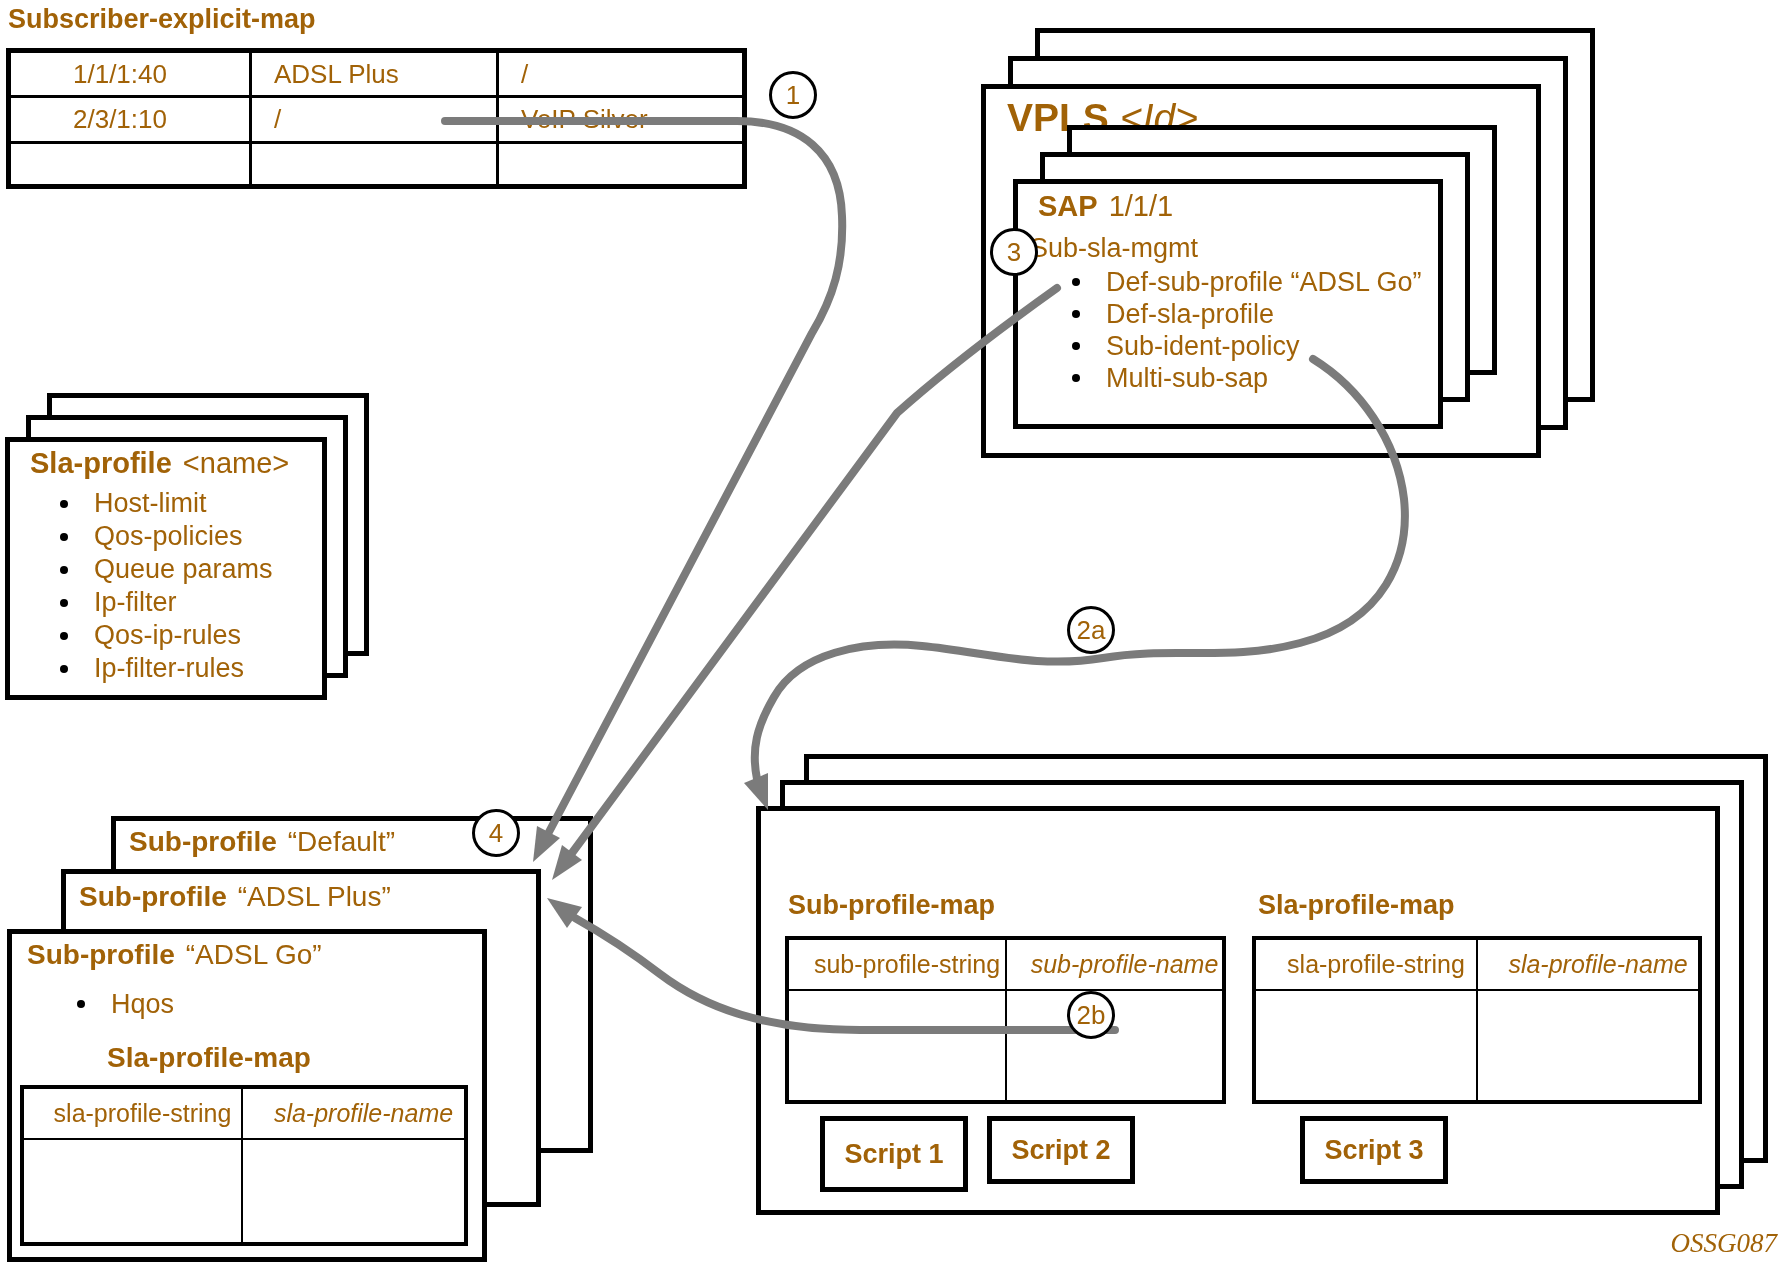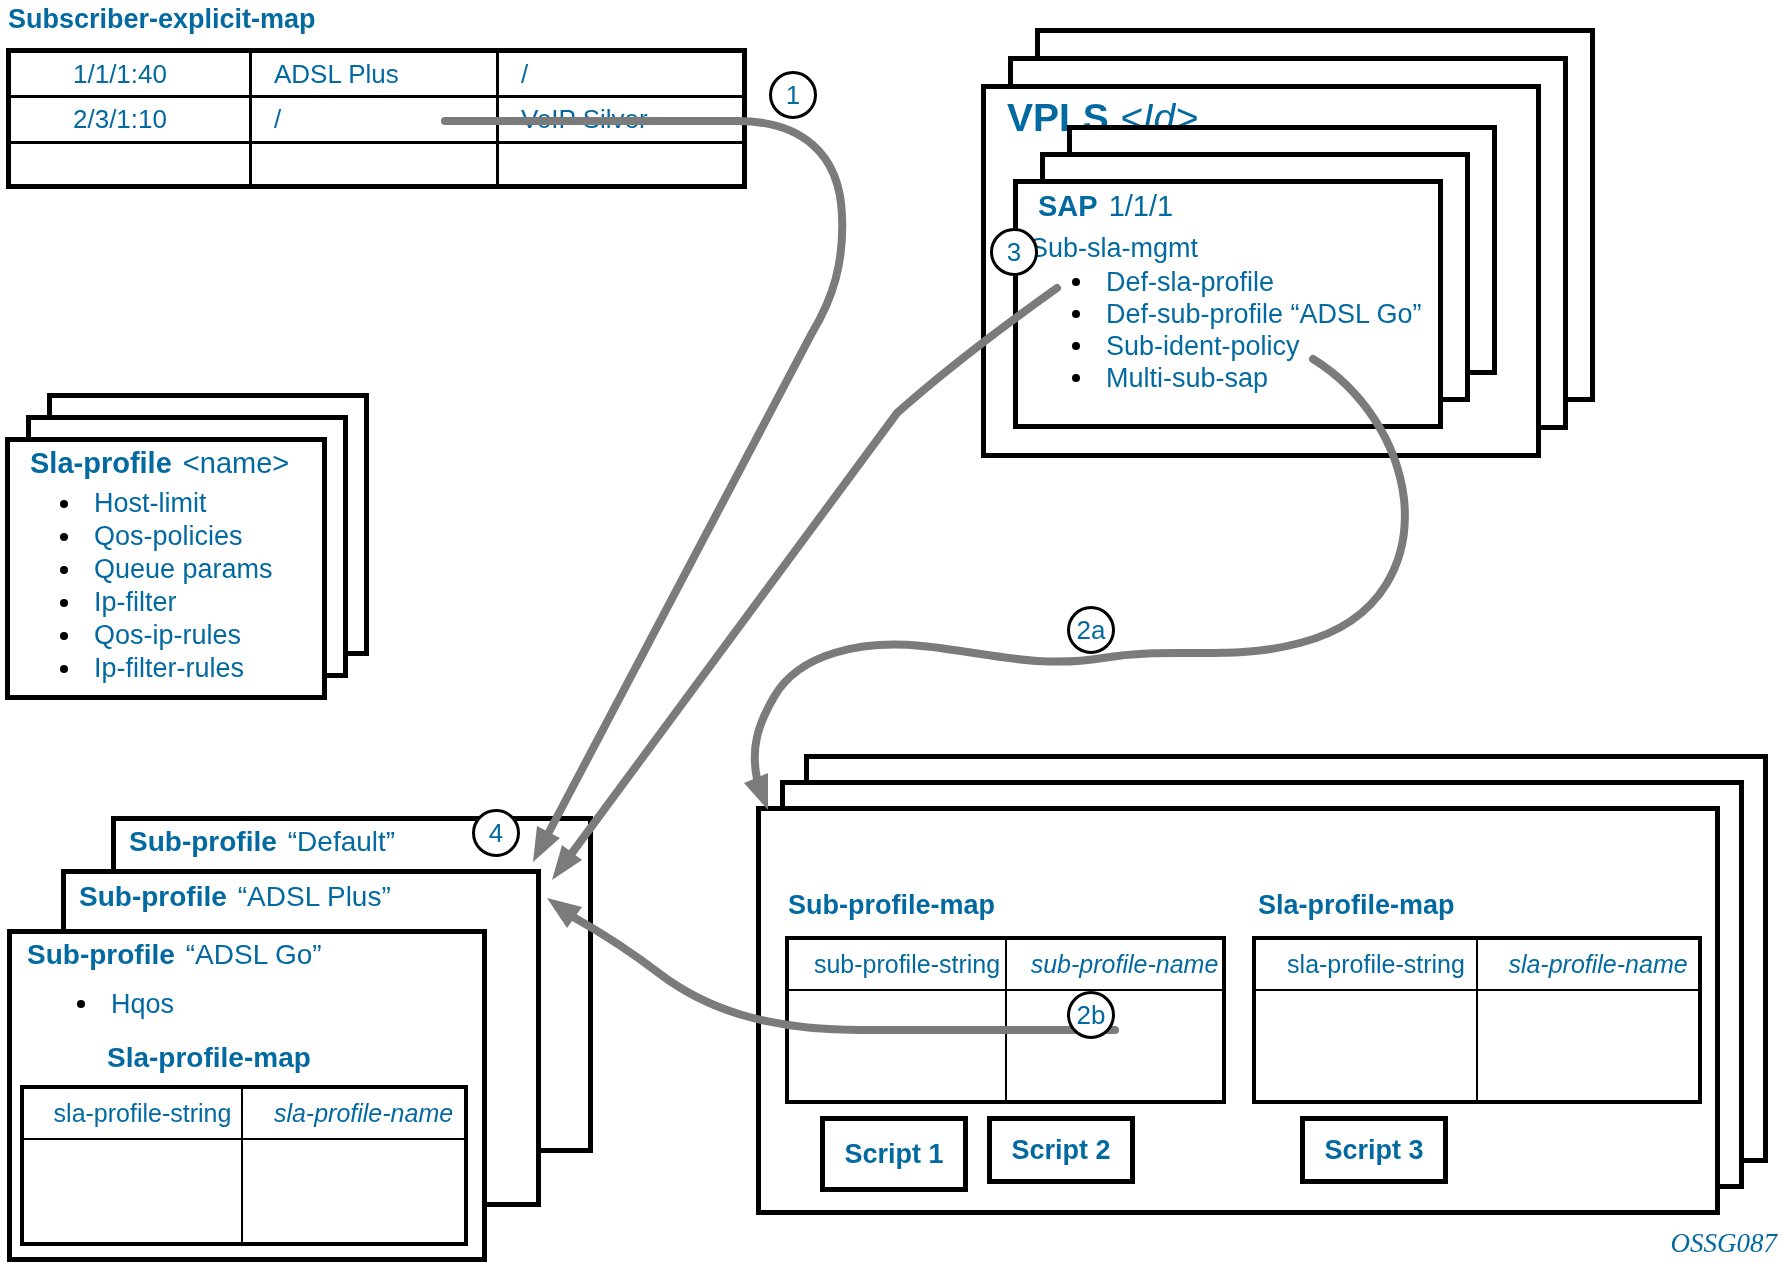--- a/index.html
+++ b/index.html
@@ -1,18 +1,18 @@
 <!DOCTYPE html>
 <html><head>
 <meta charset="utf-8">
 <style>
   html,body{margin:0;padding:0;background:#fff;}
   #canvas{
     position:relative;width:1783px;height:1271px;background:#ffffff;
-    font-family:"Liberation Sans","DejaVu Sans",sans-serif;color:#0369a1;
+    font-family:"Liberation Sans","DejaVu Sans",sans-serif;color:#a16207;
     overflow:hidden;
   }
   .abs{position:absolute;}
   .box{position:absolute;background:#fff;border:5px solid #000;box-sizing:border-box;}
   .bt{font-weight:bold;}
   .it{font-style:italic;}
   .rest{margin-left:11px;}
   .boxtitle{position:absolute;font-size:29px;white-space:nowrap;}
   .map-heading{position:absolute;font-size:27px;font-weight:bold;white-space:nowrap;}
   .brow{display:flex;align-items:center;}
@@ -77,25 +77,25 @@
   <div class="box" style="left:1067px;top:125px;width:430px;height:250px;"></div>
   <div class="box" style="left:1040px;top:152px;width:430px;height:250px;"></div>
   <div class="box" style="left:1013px;top:179px;width:430px;height:250px;"></div>
   <div class="boxtitle" style="left:1038px;top:190px;">
     <span class="bt">SAP</span><span class="rest">1/1/1</span>
   </div>
   <div class="abs" style="left:1030px;top:233px;font-size:27px;">Sub-sla-mgmt</div>
   <div class="abs list27" style="left:1070px;top:266px;">
     <div class="brow">
         <span class="dot"></span>
+        <span>Def-sub-profile “ADSL Go”</span>
+      </div>
+    <div class="brow">
+        <span class="dot"></span>
         <span>Def-sla-profile</span>
-      </div>
-    <div class="brow">
-        <span class="dot"></span>
-        <span>Def-sub-profile “ADSL Go”</span>
       </div>
     <div class="brow">
         <span class="dot"></span>
         <span>Sub-ident-policy</span>
       </div>
     <div class="brow">
         <span class="dot"></span>
         <span>Multi-sub-sap</span>
       </div>
   </div>

